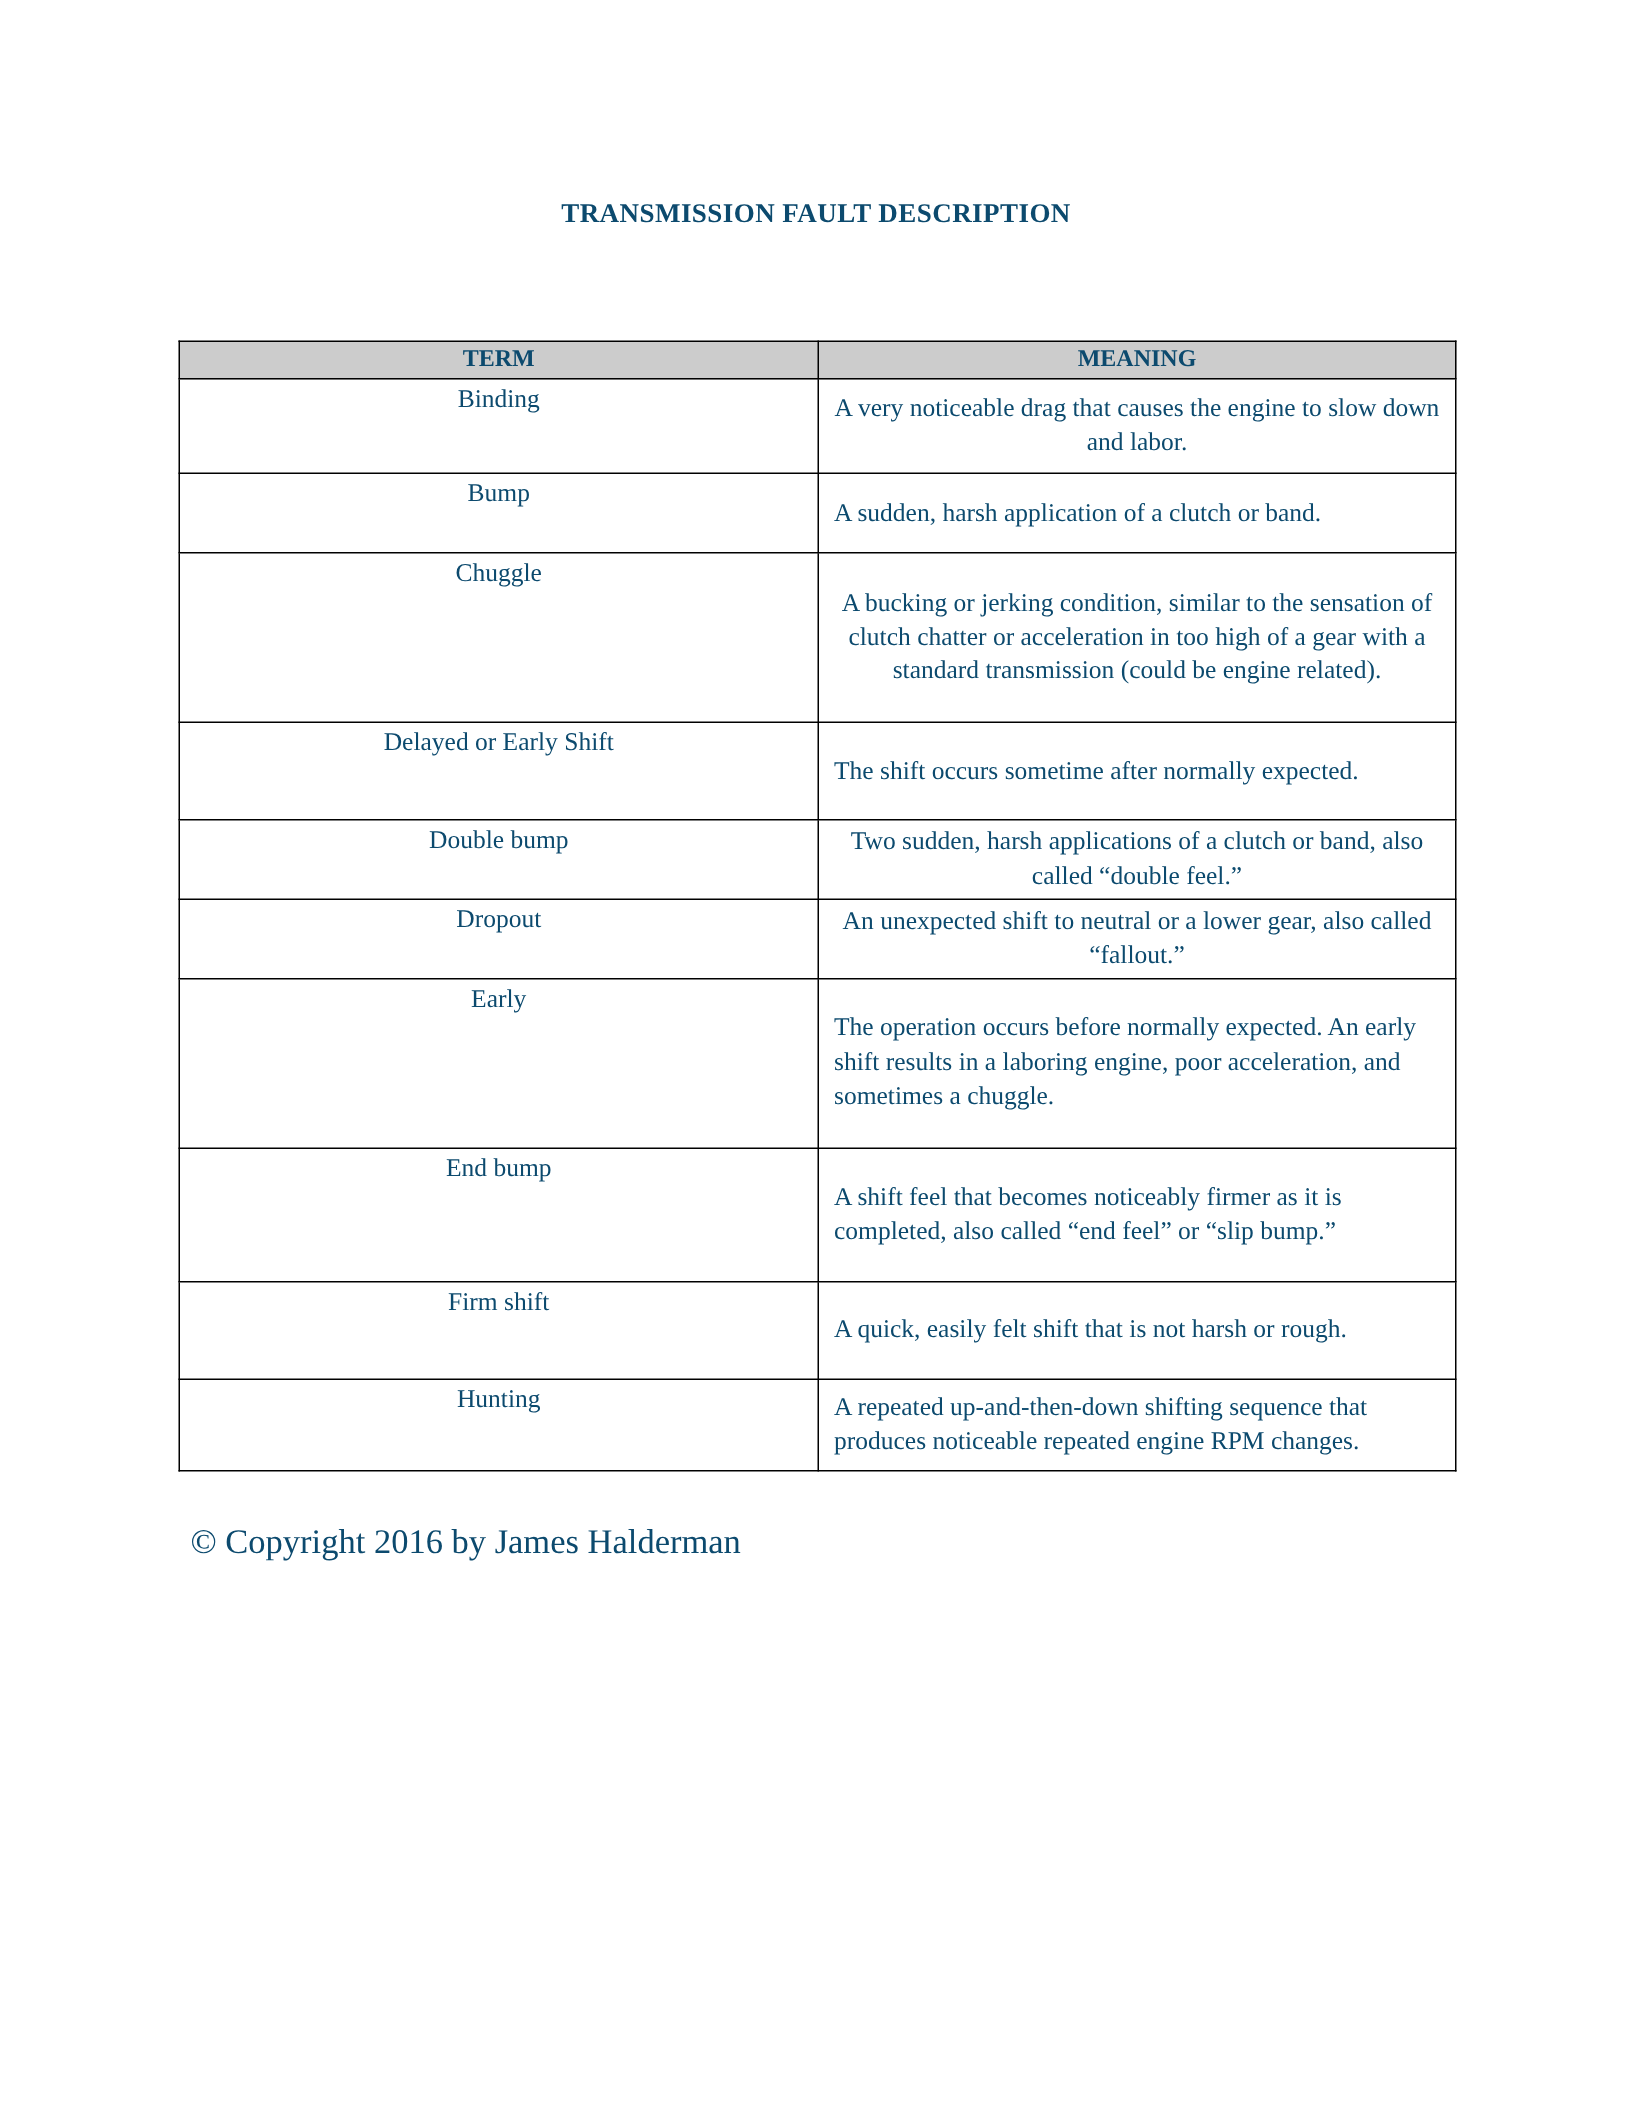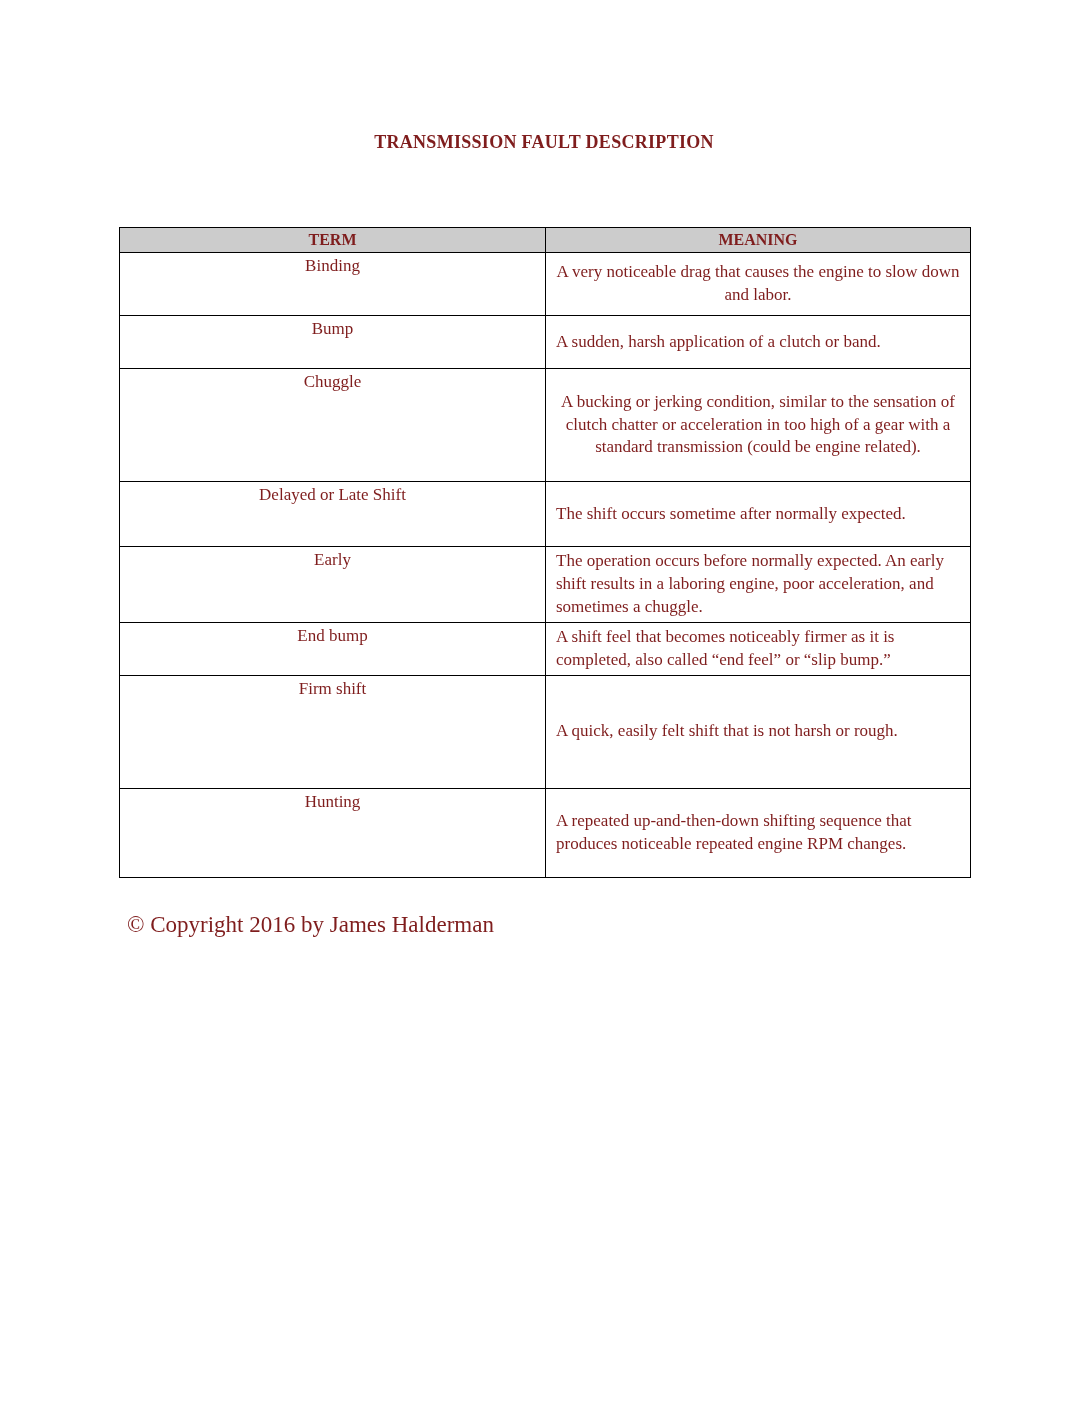--- a/index.html
+++ b/index.html
@@ -6,21 +6,21 @@
     margin: 0;
     padding: 0;
     background: #ffffff;
   }
   .page {
     position: relative;
     width: 1088px;
     height: 1408px;
     background: #ffffff;
     font-family: "Liberation Serif", serif;
-    color: #7f1d1d;
+    color: #0c4a6e;
     overflow: hidden;
   }
   .doc-title {
     margin: 0;
     padding-top: 132px;
     text-align: center;
     font-size: 18px;
     font-weight: bold;
     letter-spacing: 0.3px;
   }
@@ -100,22 +100,30 @@
         </tr>
         <tr>
           <td class="term">Bump</td>
           <td class="meaning left">A sudden, harsh application of a clutch or band.</td>
         </tr>
         <tr>
           <td class="term">Chuggle</td>
           <td class="meaning center">A bucking or jerking condition, similar to the sensation of clutch chatter or acceleration in too high of a gear with a standard transmission (could be engine related).</td>
         </tr>
         <tr>
-          <td class="term">Delayed or Late Shift</td>
+          <td class="term">Delayed or Early Shift</td>
           <td class="meaning left">The shift occurs sometime after normally expected.</td>
+        </tr>
+        <tr>
+          <td class="term">Double bump</td>
+          <td class="meaning center">Two sudden, harsh applications of a clutch or band, also called “double feel.”</td>
+        </tr>
+        <tr>
+          <td class="term">Dropout</td>
+          <td class="meaning center">An unexpected shift to neutral or a lower gear, also called “fallout.”</td>
         </tr>
         <tr>
           <td class="term">Early</td>
           <td class="meaning left">The operation occurs before normally expected. An early shift results in a laboring engine, poor acceleration, and sometimes a chuggle.</td>
         </tr>
         <tr>
           <td class="term">End bump</td>
           <td class="meaning left">A shift feel that becomes noticeably firmer as it is completed, also called “end feel” or “slip bump.”</td>
         </tr>
         <tr>

